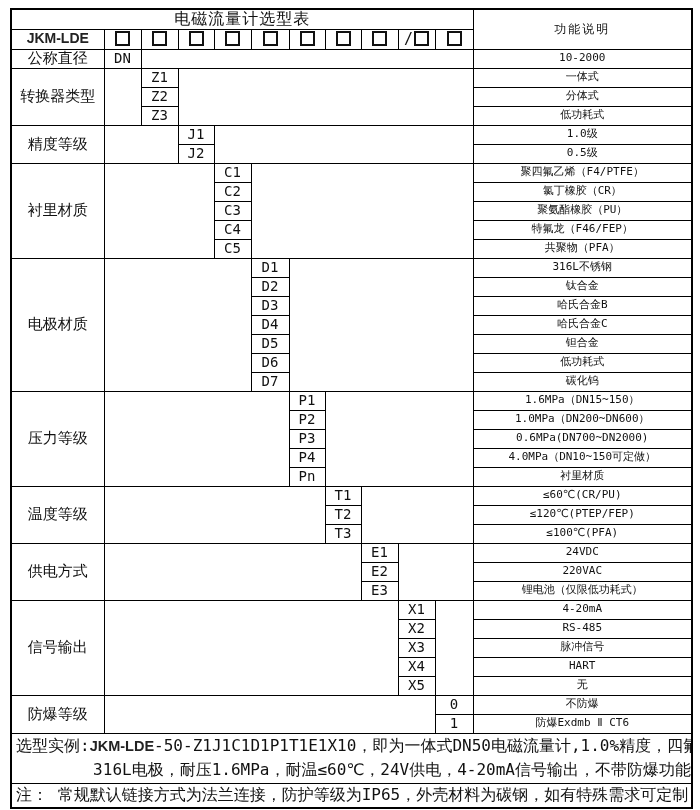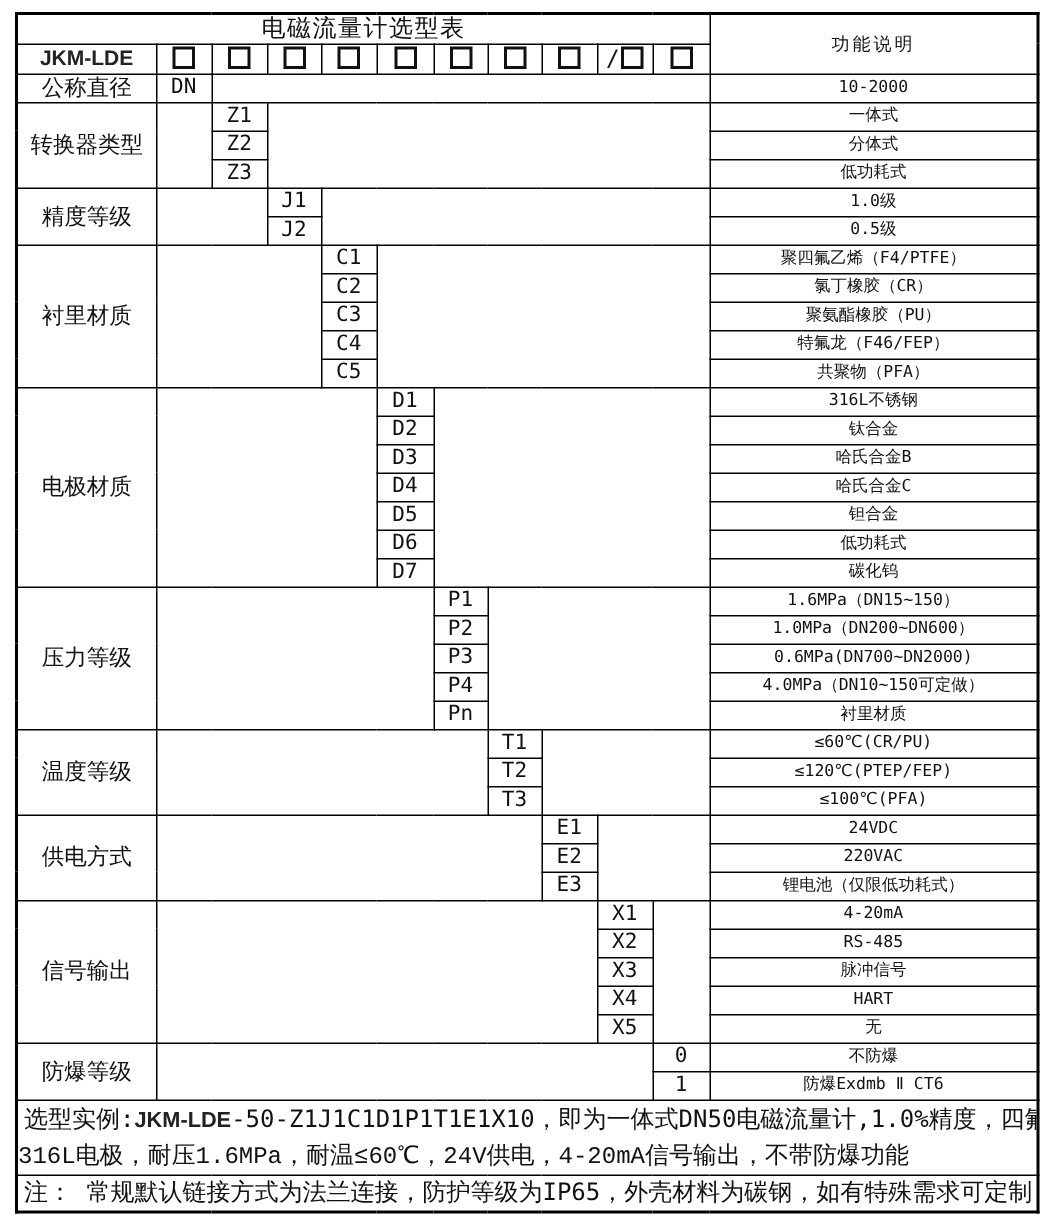--- a/index.html
+++ b/index.html
@@ -35,21 +35,21 @@
   .c-desc{font-size:11px;}
   .c-check .box{
     display:inline-block;width:11px;height:11px;
     border:2px solid #111;background:#fff;vertical-align:middle;
     margin-top:-2px;
   }
   .c-check .slash{font-size:15px;margin-right:1px;vertical-align:middle;}
   .c-example{text-align:left;}
   .ex-line1{font-size:16px;padding-left:4px;line-height:24px;white-space:nowrap;overflow:hidden;}
   .ex-line1 b{font-family:"Liberation Sans",sans-serif;font-size:14.5px;color:#222;}
-  .ex-line2{font-size:16px;text-align:left;line-height:24px;white-space:nowrap;overflow:hidden;font-family:Liberation Mono, monospace;}
+  .ex-line2{font-size:16px;text-align:right;line-height:24px;white-space:nowrap;overflow:hidden;}
   .c-note{text-align:left;font-size:16px;padding-left:4px;}
 </style>
 </head>
 <body>
 
 <table class="sel">
   <colgroup>
     <col style="width:93px">
       <col style="width:37px">
       <col style="width:37px">

